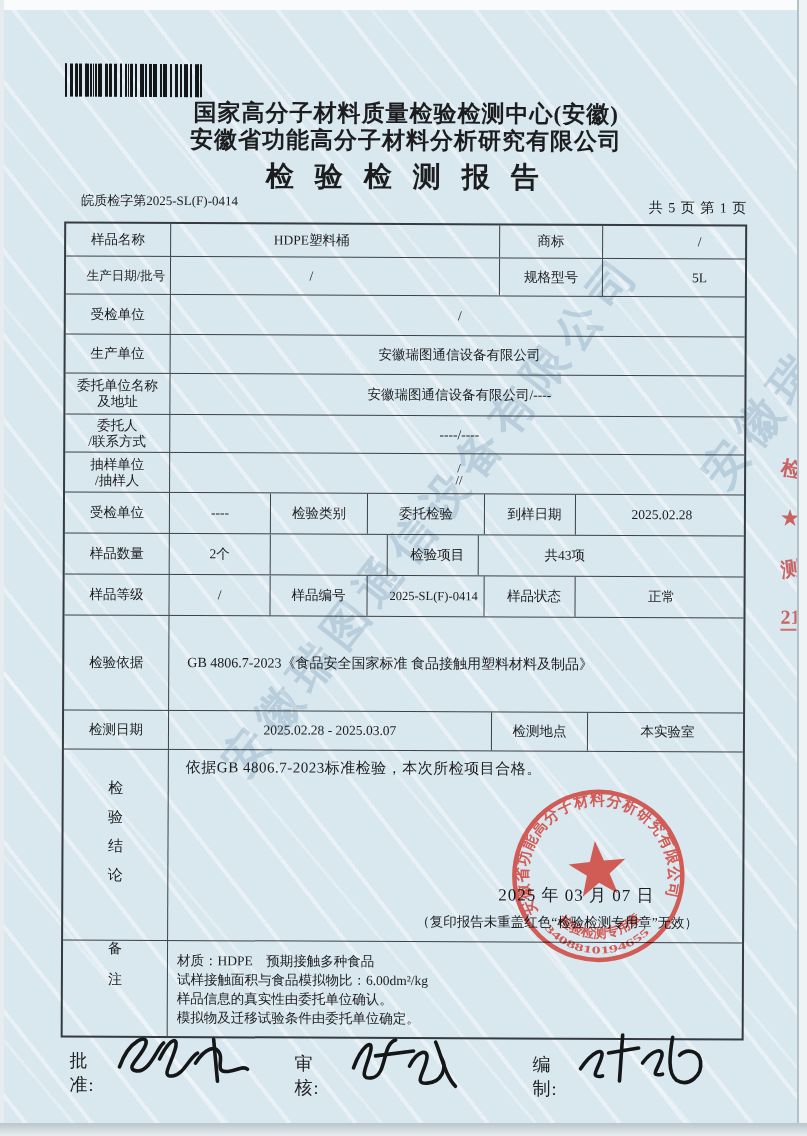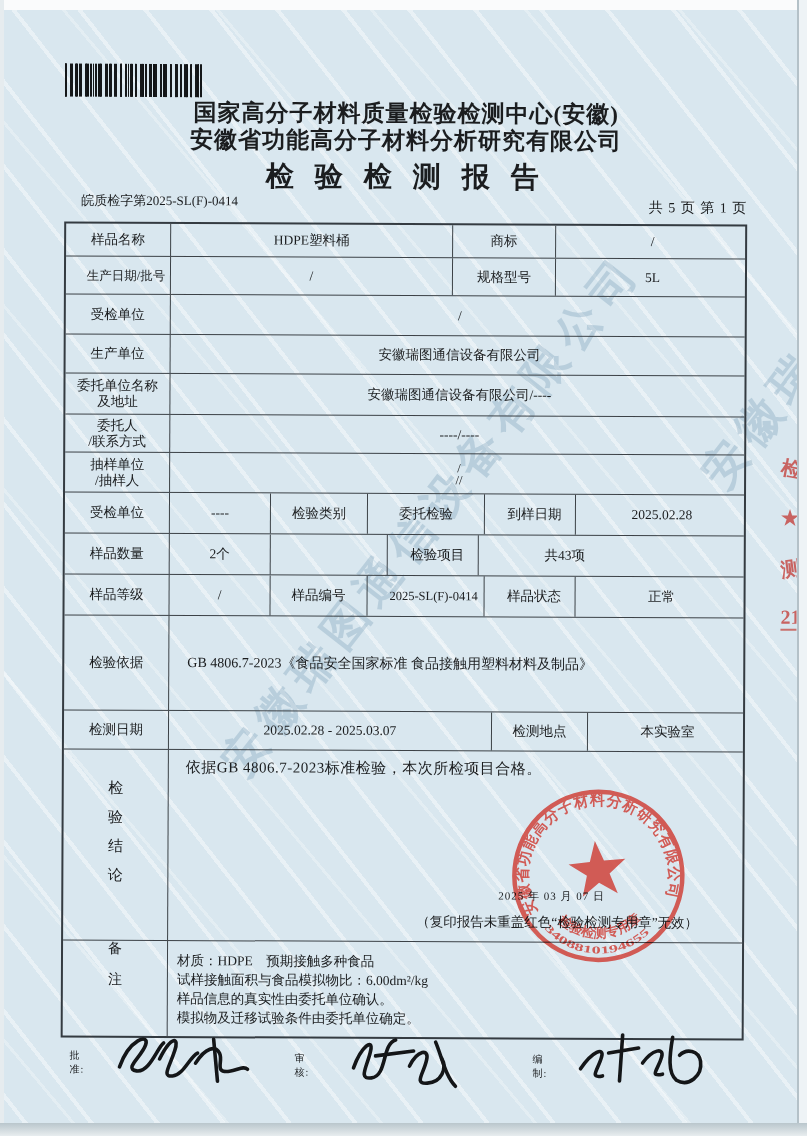--- a/index.html
+++ b/index.html
@@ -29,46 +29,46 @@
   .report-no{position:absolute;left:80px;top:193px;font-size:13px;}
   .page-info{position:absolute;left:606px;top:198px;width:140px;font-size:14px;letter-spacing:1px;text-align:right;}
 
   .tbl{position:absolute;left:63px;top:223px;width:683px;border:2px solid #343b41;box-sizing:border-box;}
   .row{display:flex;border-top:1px solid #3c4247;}
   .row:first-child{border-top:none;}
   .cell{box-sizing:border-box;border-left:1px solid #3c4247;display:flex;flex-direction:column;
         align-items:center;justify-content:center;text-align:center;font-size:13.5px;line-height:16px;}
   .cell:first-child{border-left:none;text-align:right;}
   .cell.lft{align-items:flex-start;text-align:left;padding-left:18px;}
-  .w104{flex:0 0 104px;} .w282{flex:0 0 282px;} .w103{flex:0 0 103px;} .w194{flex:0 0 194px;}
+  .w104{flex:0 0 104px;} .w282{flex:0 0 282px;} .w103{flex:0 0 103px;margin-left:47px;} .w194{flex:0 0 194px;}
   .w579{flex:0 0 579px;} .w101{flex:0 0 101px;} .w97{flex:0 0 97px;}  .w117{flex:0 0 117px;}
   .w91{flex:0 0 91px;padding-left:9px;}  .w173{flex:0 0 173px;} .w323{flex:0 0 323px;} .w96{flex:0 0 96px;} .w160{flex:0 0 160px;}
   .h34{height:32px;} .h37{height:37px;} .h39{height:39px;} .h38{height:38px;} .h40{height:40px;}
   .h94{height:94px;} .h190{height:190px;} .h95{height:95px;}
   .small{font-size:12.5px;padding-left:16px;}
   .slash2{line-height:12px;font-size:12.5px;}
 
   .vlabel{display:flex;flex-direction:column;align-items:center;justify-content:flex-start;gap:13px;font-size:15px;}
   .concl-cell{position:relative;align-items:flex-start;justify-content:flex-start;}
   .concl-text{position:absolute;left:17px;top:9px;font-size:15px;letter-spacing:.5px;}
-  .concl-date{position:absolute;left:330px;top:136px;font-size:11px;letter-spacing:1px;}
+  .concl-date{position:absolute;left:330px;top:136px;font-size:17px;letter-spacing:1px;}
   .copy-note{position:absolute;left:248px;top:163px;font-size:13.5px;}
   .remark-cell{align-items:flex-start;justify-content:center;padding-left:9px;text-align:left;}
   .remark-line{white-space:pre;font-size:13.5px;line-height:19px;}
 
   .stamp{position:absolute;left:510px;top:785px;width:180px;height:180px;transform:rotate(-6deg);
          mix-blend-mode:multiply;opacity:.88;}
   .edge-seal{position:absolute;left:780px;top:452px;width:17px;height:210px;overflow:hidden;
              color:rgba(195,62,56,.78);font-weight:700;}
   .edge-seal span{position:absolute;left:1px;font-size:20px;}
   .es1{top:2px;transform:rotate(10deg);} .es2{top:52px;font-size:24px;} .es3{top:102px;transform:rotate(-8deg);}
   .es4{top:152px;font-size:14px;border-bottom:2px solid rgba(195,62,56,.7);text-align:center;}
 
   .sigrow{position:absolute;left:0;top:0;}
-  .siglabel{position:absolute;font-size:10px;letter-spacing:1px;}
+  .siglabel{position:absolute;font-size:18px;letter-spacing:1px;}
   .sl1{left:72px;top:1050px;} .sl2{left:297px;top:1052px;} .sl3{left:535px;top:1052px;}
   .sig{position:absolute;}
   .sig path{stroke:#141618;stroke-width:3.6;fill:none;stroke-linecap:round;stroke-linejoin:round;}
   .sg1{left:112px;top:1026px;} .sg2{left:342px;top:1024px;} .sg3{left:575px;top:1020px;}
 
   .strip-top{position:absolute;left:0;top:0;width:807px;height:10px;background:#fafbfc;}
   .strip-left{position:absolute;left:0;top:0;width:4px;height:1136px;background:#e6ecef;}
   .strip-right{position:absolute;left:797px;top:0;width:10px;height:1136px;background:#eef3f6;border-left:2px solid #b4c1c8;box-sizing:border-box;}
   .strip-bottom{position:absolute;left:0;top:1123px;width:807px;height:13px;background:linear-gradient(180deg,#b9c6cc,#e8edef);}
 </style>

